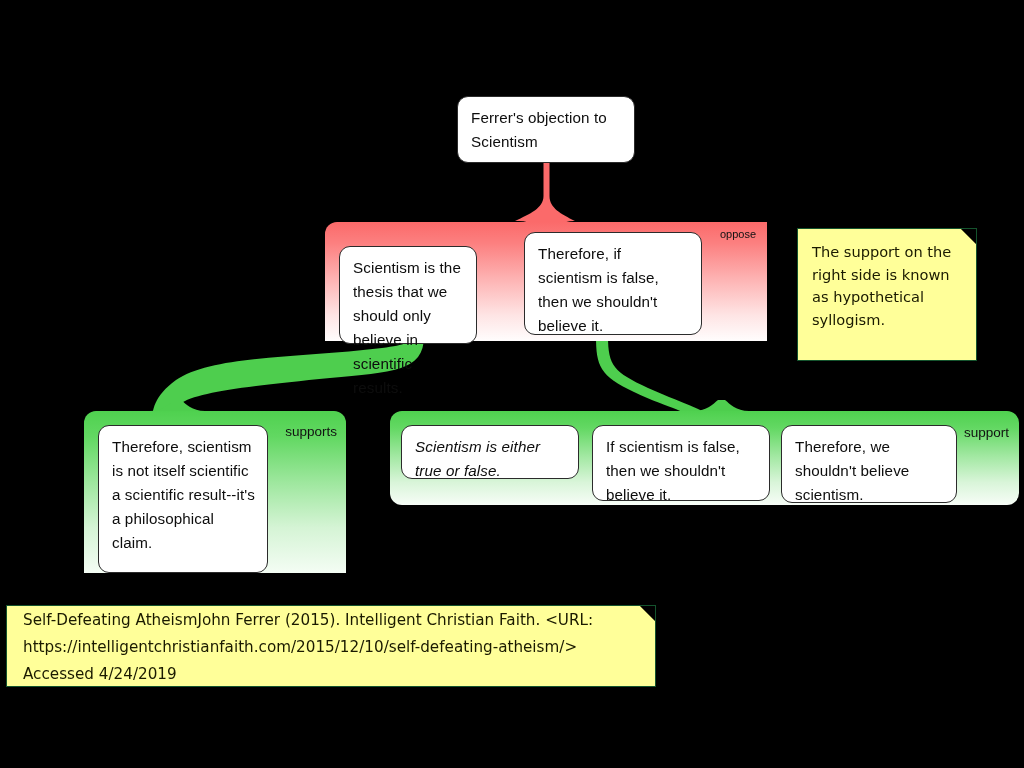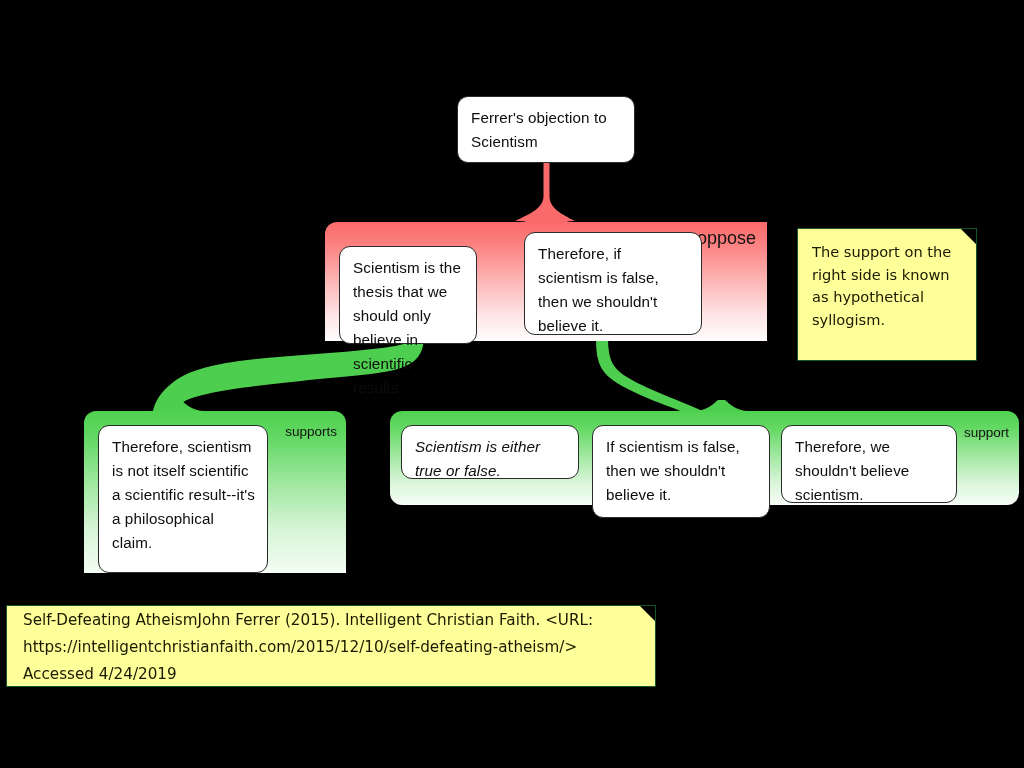--- a/index.html
+++ b/index.html
@@ -55,21 +55,21 @@
     top: 222px;
     width: 442px;
     height: 119px;
     background: linear-gradient(to bottom, #fb6a6a 0%, #fc8080 18%, #fdb3b3 48%, #fee4e4 78%, #fffdfd 100%);
     border-radius: 12px 0 0 0;
   }
   #oppose-group .group-label {
     position: absolute;
     right: 11px;
     top: 6px;
-    font-size: 18px;
+    font-size: 11px;
     color: #111111;
   }
   #oppose-card-1 { left: 339px; top: 246px; width: 138px; height: 98px; }
   #oppose-card-2 { left: 524px; top: 232px; width: 178px; height: 103px; }
 
   
   #supports-left-group {
     position: absolute;
     left: 84px;
     top: 411px;
@@ -103,21 +103,21 @@
     border-radius: 12px 12px 12px 12px;
   }
   #support-right-group .group-label {
     position: absolute;
     right: 10px;
     top: 14px;
     font-size: 13.5px;
     color: #111111;
   }
   #support-card-1 { left: 401px; top: 425px; width: 178px; height: 54px; font-style: italic; }
-  #support-card-2 { left: 592px; top: 425px; width: 178px; height: 93px; }
+  #support-card-2 { left: 592px; top: 425px; width: 178px; height: 76px; }
   #support-card-3 { left: 781px; top: 425px; width: 176px; height: 78px; }
 
   
   .sticky {
     position: absolute;
     background: #ffff99;
     border: 1px solid #14532d;
     box-sizing: border-box;
     font-family: "DejaVu Sans", sans-serif;
     color: #1a1a00;

